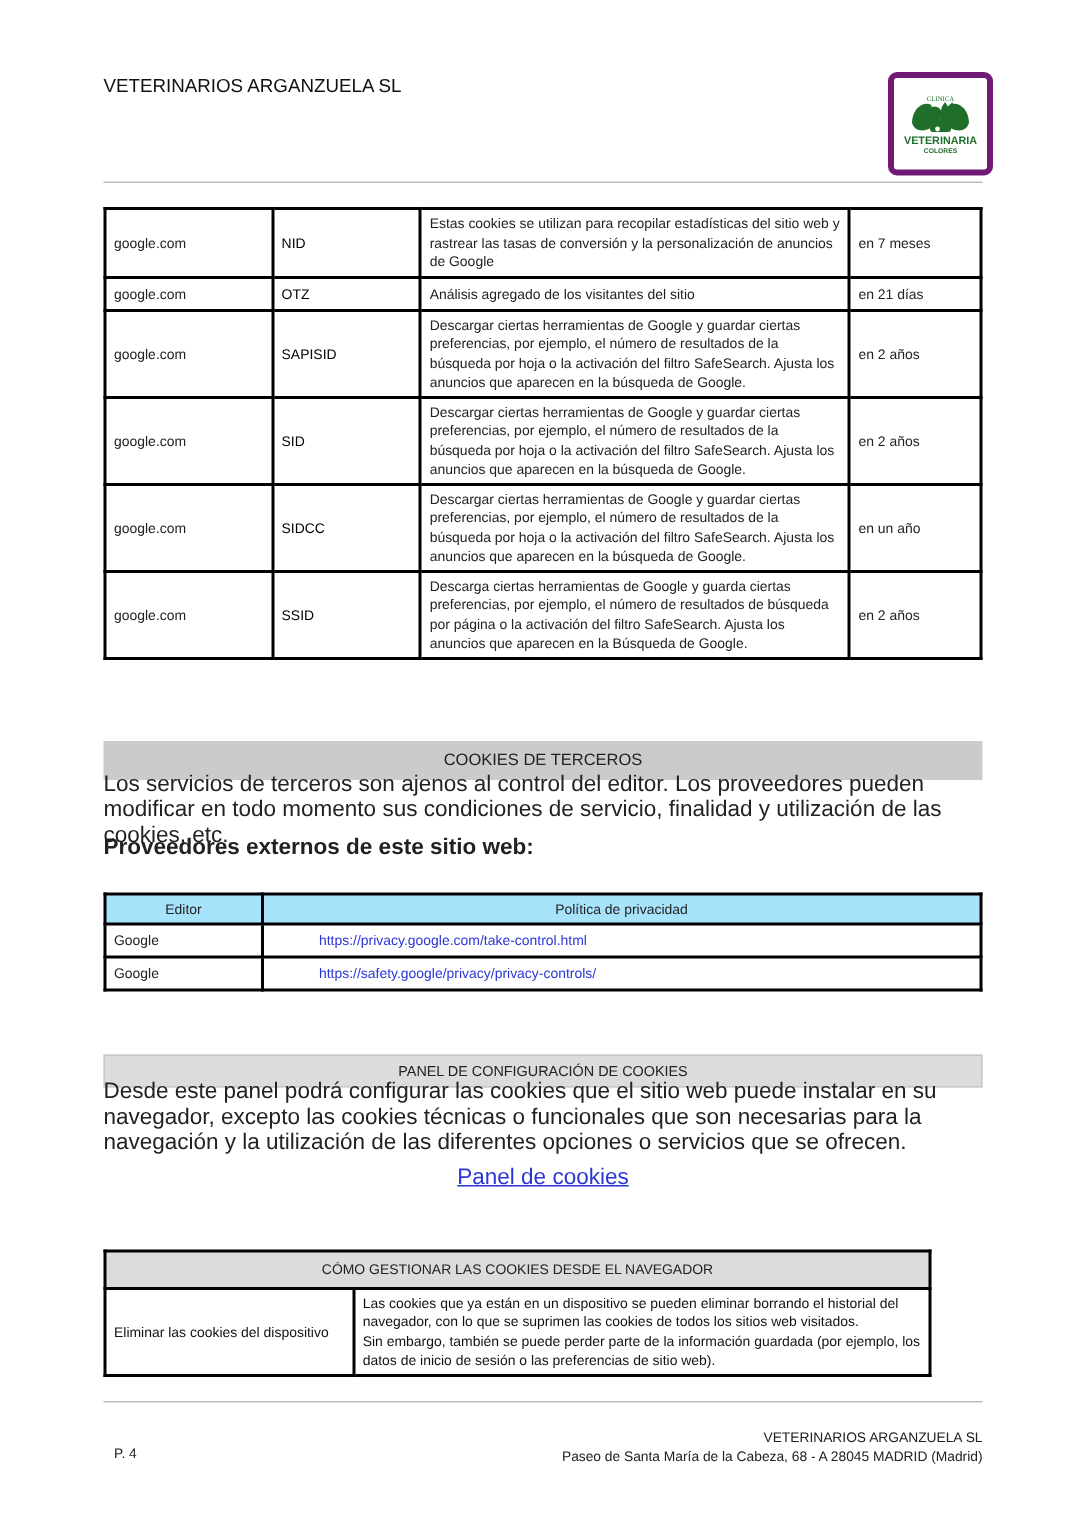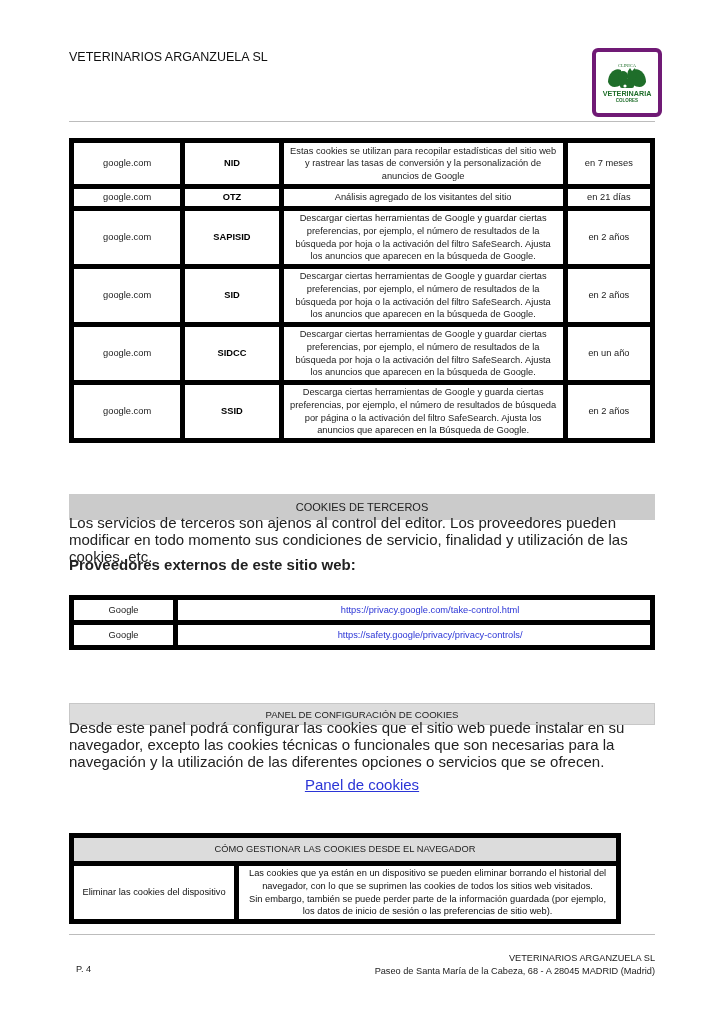--- a/index.html
+++ b/index.html
@@ -2,24 +2,24 @@
 <html><head>
 <meta charset="utf-8">
 <style>
   html, body { margin:0; padding:0; background:#ffffff; }
   body { width:724px; height:1023px; position:relative; font-family:"Liberation Sans", sans-serif; color:#111; overflow:hidden; }
   .abs { position:absolute; }
   .company-title { left:69px; top:50px; font-size:12.5px; color:#111; letter-spacing:0; }
   .logo-box { left:592px; top:48px; width:62px; height:61px; border:4px solid #701a75; border-radius:6px; background:#fff; }
   .hr { left:69px; width:586px; height:1px; background:#bcbcbc; }
   table { border-collapse:collapse; font-size:9.3px; line-height:12.6px; }
-  td, th { border:5px solid #000000; padding:0 5px; vertical-align:middle;text-align:center; }
+  td, th { border:2px solid #000000; padding:0 5px; vertical-align:middle; }
   .cookie-table { left:69px; top:138px; width:586px; }
   .cookie-table td { color:#222; }
-  .cookie-table td.name { font-weight:bold; color:#000; }
+  .cookie-table td.name { font-weight:normal; color:#000; }
   .section-bar { left:69px; width:586px; background:#cbcbcb; text-align:center; color:#222;margin-top:16px; }
   .para { left:69px; width:586px; font-size:15px; line-height:17px; color:#222; }
   .bold { font-weight:bold; }
   .prov-table { left:69px; top:595px; width:586px; }
   .prov-table th { background:#a7e4fb; font-weight:normal; color:#222; height:18px; }
   .prov-table td { height:20px; color:#222; }
   .link { color:#2b35d6; text-decoration:none;padding-left:32px; }
   .link-ul { color:#2b35d6; text-decoration:underline; }
   .nav-table { left:69px; top:833px; width:552px; }
   .nav-table th { background:#dcdcdc; font-weight:normal; height:23px; color:#222; }
@@ -98,20 +98,24 @@
 <div class="abs para" style="top:514px;">Los servicios de terceros son ajenos al control del editor. Los proveedores pueden modificar en todo momento sus condiciones de servicio, finalidad y utilización de las cookies, etc.</div>
 
 <div class="abs para bold" style="top:556px;">Proveedores externos de este sitio web:</div>
 
 <table class="abs prov-table">
   <colgroup>
       <col style="width:105px">
       <col style="width:481px">
     </colgroup>
   <tbody>
+      <tr>
+    <th>Editor</th>
+    <th>Política de privacidad</th>
+  </tr>
   <tr>
     <td>Google</td>
     <td><a class="link">https://privacy.google.com/take-control.html</a></td>
   </tr>
   <tr>
     <td>Google</td>
     <td><a class="link">https://safety.google/privacy/privacy-controls/</a></td>
   </tr>
 </tbody>
   </table>

